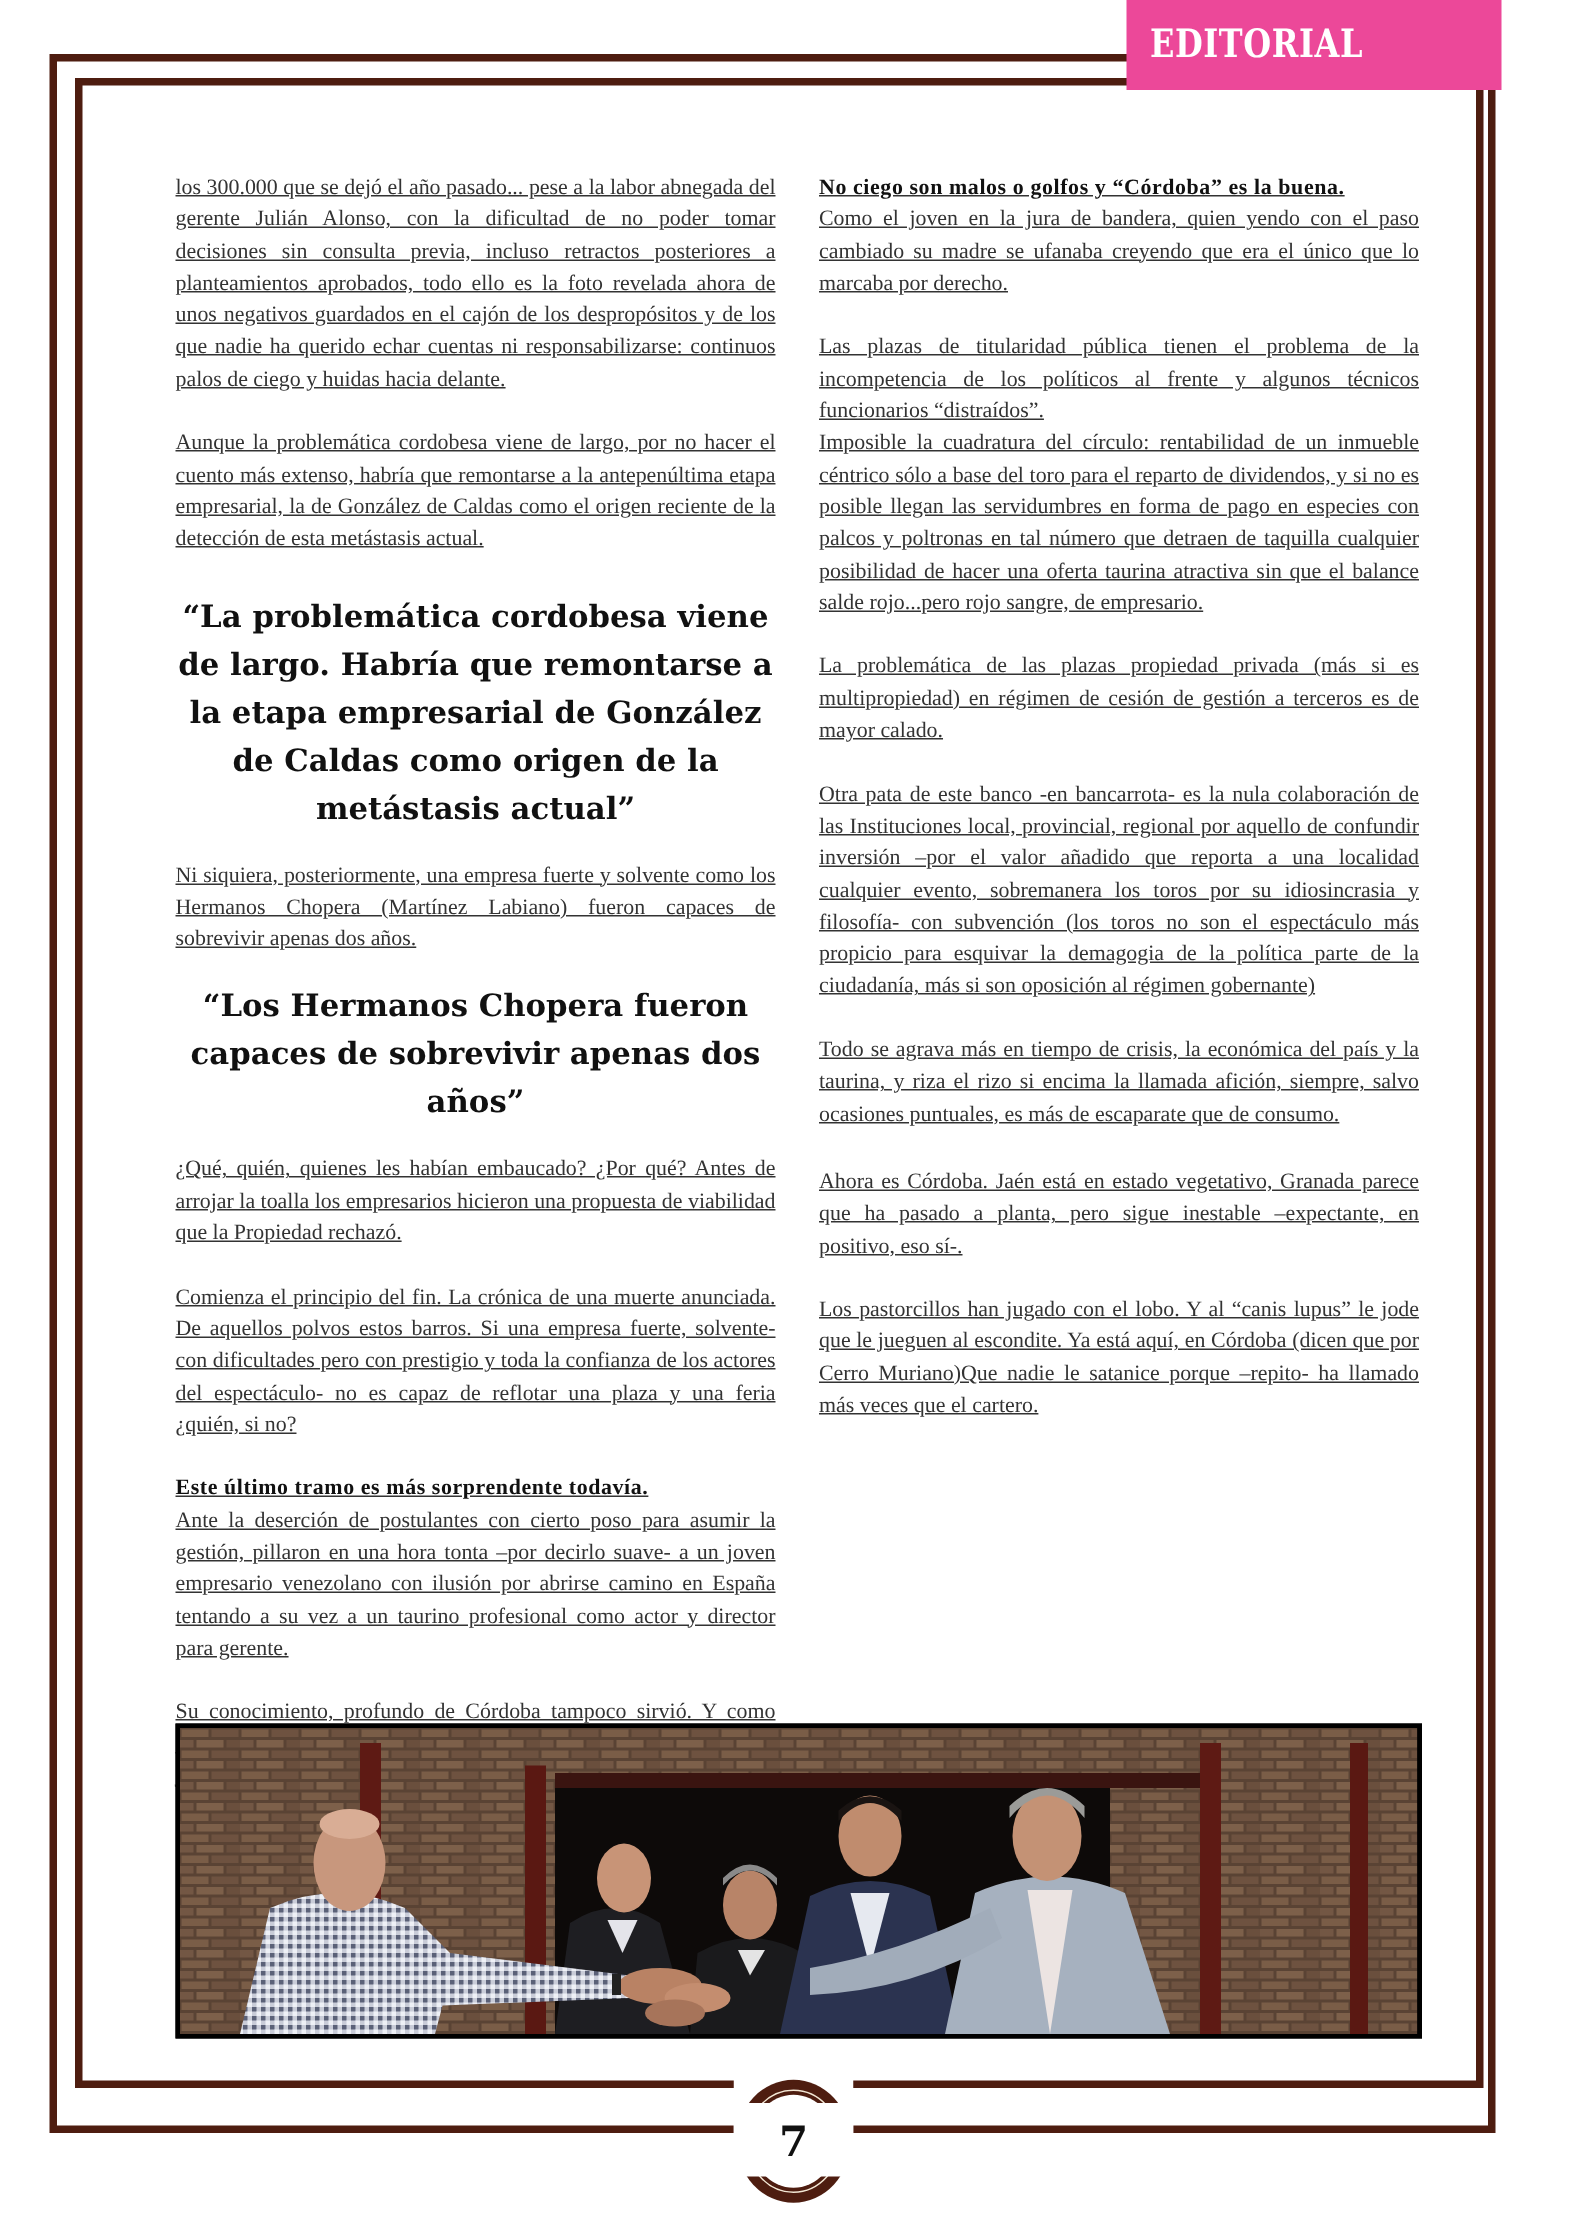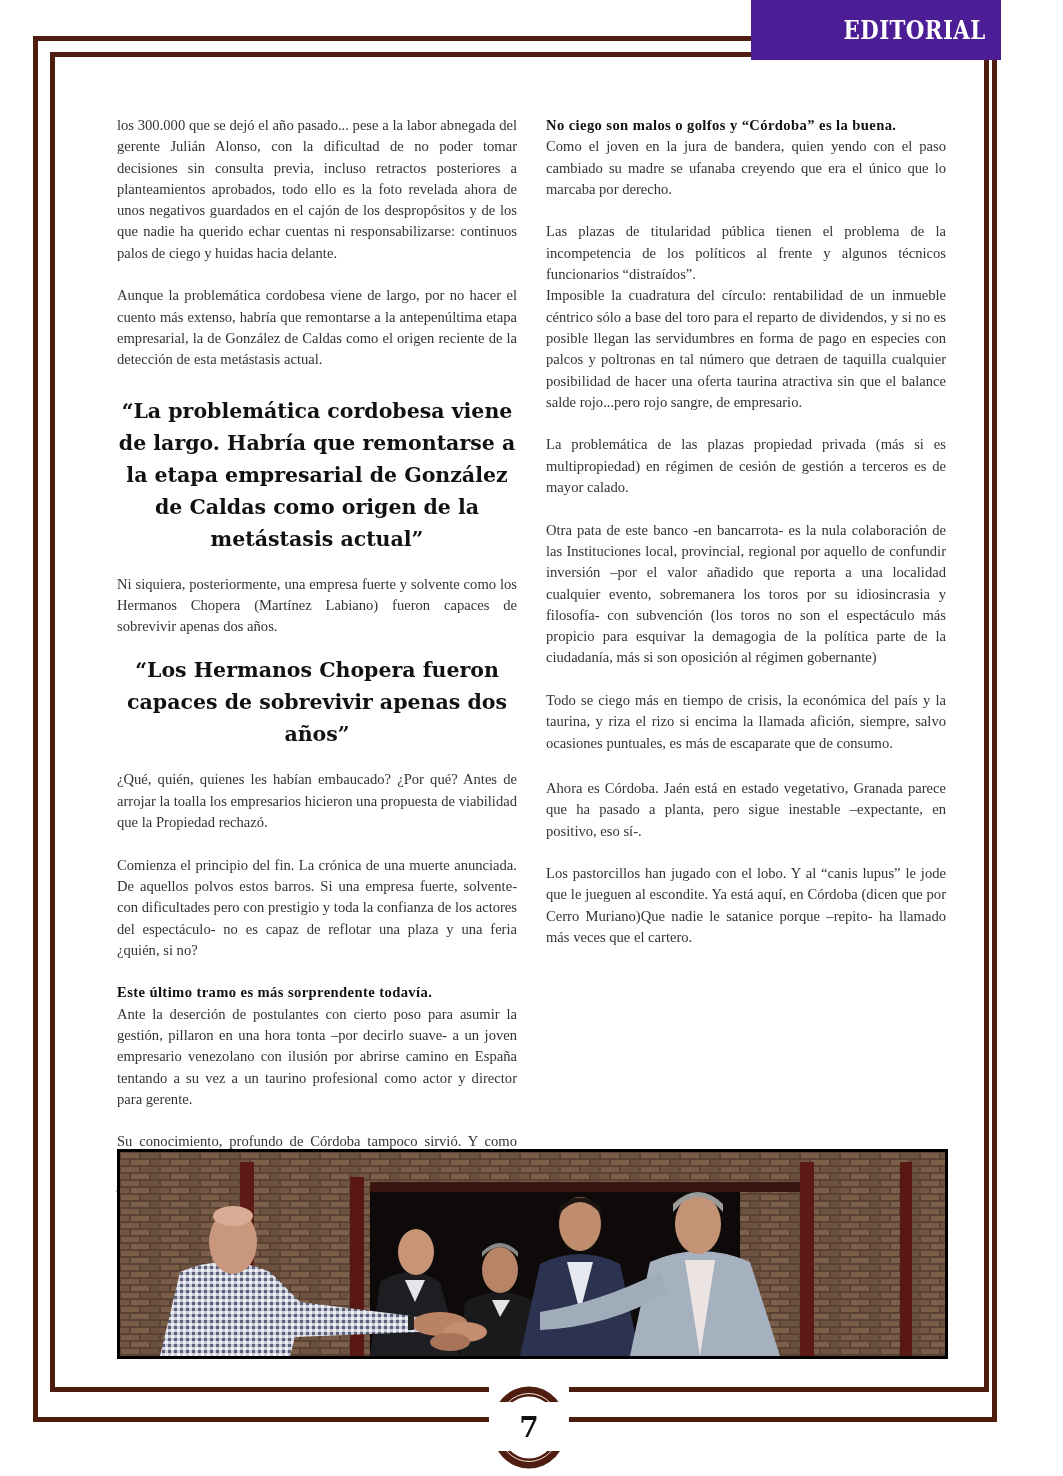--- a/index.html
+++ b/index.html
@@ -3,28 +3,28 @@
 <meta charset="utf-8">
 <style>
   html, body { margin:0; padding:0; background:#ffffff; }
   body { width:1063px; height:1476px; position:relative; overflow:hidden; font-family:"DejaVu Serif", serif; color:#2a2a2a; }
 
   
   .frame-outer { position:absolute; left:33px; top:36px; width:964px; height:1386px; border:5px solid #4e1d10; box-sizing:border-box; }
   .frame-inner { position:absolute; left:50px; top:52px; width:939px; height:1340px; border:5px solid #4e1d10; box-sizing:border-box; }
 
   
-  .section-tab { position:absolute; left:751px; top:0; width:250px; height:60px; background:#4c1d95; display:flex; align-items:center; justify-content:flex-end; z-index:3; }
+  .section-tab { position:absolute; left:751px; top:0; width:250px; height:60px; background:#ec4899; display:flex; align-items:center; justify-content:flex-start; z-index:3; }
   .section-tab span { color:#ffffff; font-family:"DejaVu Serif", serif; font-weight:bold; font-size:26px; letter-spacing:0.5px; transform:scaleX(0.82); }
 
   
   .col { position:absolute; top:115px; width:400px; font-size:14.6px; line-height:21.3px; font-family:"Liberation Serif", serif; color:#333; }
   .col-left { left:117px; }
   .col-right { left:546px; }
-  .col p { margin:0 0 21.3px 0; text-align:justify; hyphens:auto; }
+  .col p { margin:0 0 21.3px 0; text-align:justify; hyphens:auto;text-decoration:underline; }
   .col p.tight { margin-bottom:0; }
   .lead-bold { font-weight:bold; color:#111; display:block; letter-spacing:0.4px; }
   .pullquote { font-family:"DejaVu Serif", serif; font-weight:bold; font-size:20.5px; line-height:32px; text-align:center; color:#111; margin:0 0 19px 0; }
 
   
   .photo { position:absolute; left:117px; top:1149px; width:831px; height:210px; background:#000; box-sizing:border-box; border:3px solid #000; overflow:hidden; }
   .photo svg { display:block; }
 
   
   .page-badge { position:absolute; left:489px; top:1385px; width:80px; height:85px; z-index:4; }
@@ -57,21 +57,21 @@
 
 <div class="col col-right">
   <p>
     <span class="lead-bold">No ciego son malos o golfos y “Córdoba” es la buena.</span>
     <span>Como el joven en la jura de bandera, quien yendo con el paso cambiado su madre se ufanaba creyendo que era el único que lo marcaba por derecho.</span>
   </p>
   <p class="tight">Las plazas de titularidad pública tienen el problema de la incompetencia de los políticos al frente y algunos técnicos funcionarios “distraídos”.</p>
   <p>Imposible la cuadratura del círculo: rentabilidad de un inmueble céntrico sólo a base del toro para el reparto de dividendos, y si no es posible llegan las servidumbres en forma de pago en especies con palcos y poltronas en tal número que detraen de taquilla cualquier posibilidad de hacer una oferta taurina atractiva sin que el balance salde rojo...pero rojo sangre, de empresario.</p>
   <p>La problemática de las plazas propiedad privada (más si es multipropiedad) en régimen de cesión de gestión a terceros es de mayor calado.</p>
   <p>Otra pata de este banco -en bancarrota- es la nula colaboración de las Instituciones local, provincial, regional por aquello de confundir inversión –por el valor añadido que reporta a una localidad cualquier evento, sobremanera los toros por su idiosincrasia y filosofía- con subvención (los toros no son el espectáculo más propicio para esquivar la demagogia de la política parte de la ciudadanía, más si son oposición al régimen gobernante)</p>
-  <p style="margin-bottom:24px">Todo se ciego más en tiempo de crisis, la económica del país y la taurina, y riza el rizo si encima la llamada afición, siempre, salvo ocasiones puntuales, es más de escaparate que de consumo.</p>
+  <p style="margin-bottom:24px">Todo se agrava más en tiempo de crisis, la económica del país y la taurina, y riza el rizo si encima la llamada afición, siempre, salvo ocasiones puntuales, es más de escaparate que de consumo.</p>
   <p>Ahora es Córdoba. Jaén está en estado vegetativo, Granada parece que ha pasado a planta, pero sigue inestable –expectante, en positivo, eso sí-.</p>
   <p>Los pastorcillos han jugado con el lobo. Y al “canis lupus” le jode que le jueguen al escondite. Ya está aquí, en Córdoba (dicen que por Cerro Muriano)Que nadie le satanice porque –repito- ha llamado más veces que el cartero.</p>
 </div>
 
 <div class="photo" title="Five men joining hands in front of a brick building">
   <svg width="825" height="204" viewBox="0 0 825 204">
     <defs>
       <pattern id="brick" width="40" height="14" patternUnits="userSpaceOnUse">
         <rect width="40" height="14" fill="#5a4334"></rect>
         <rect x="1" y="1" width="18" height="5" fill="#7a5d47"></rect>

